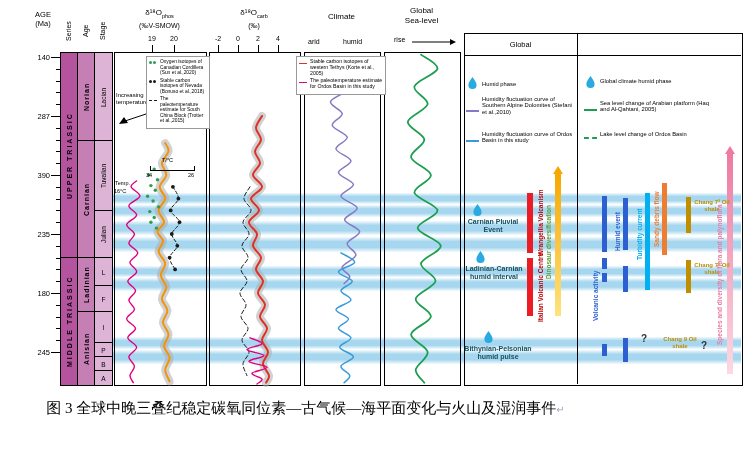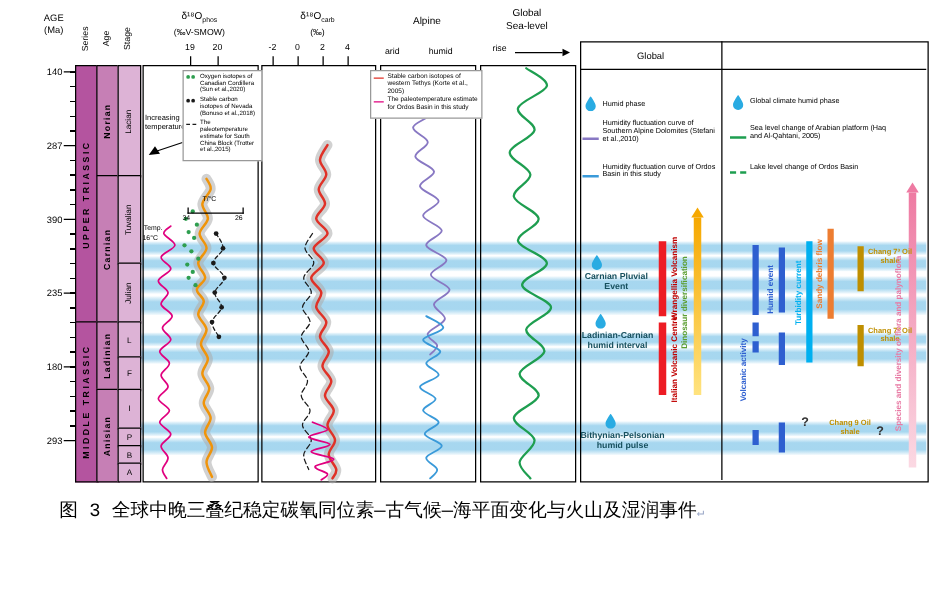--- a/index.html
+++ b/index.html
@@ -27,21 +27,21 @@
 .dot{display:inline-block;width:3px;height:3px;border-radius:50%}
 .lin{display:inline-block;width:8px;height:0}
 .leg{position:absolute;font-size:5.8px;line-height:6.3px;z-index:6}
 .evlabel{position:absolute;font-size:7px;font-weight:bold;color:#17505e;text-align:center;line-height:8px;z-index:5}
 .vlabel{position:absolute;writing-mode:vertical-rl;transform:rotate(180deg);font-size:6.5px;font-weight:bold;white-space:nowrap;display:flex;align-items:center;justify-content:center;z-index:5}
 .bar{position:absolute;z-index:4}
 .qmark{position:absolute;font-size:10px;font-weight:bold;color:#333;z-index:5}
 .olabel{position:abs;position:absolute;font-size:6px;line-height:6.5px;color:#bf8f00;font-weight:bold;text-align:center;z-index:5}
 .ahead{width:0;height:0;border-left:5px solid transparent;border-right:5px solid transparent;border-bottom:8px solid}
 .ashaft{width:6px;margin-left:2px}
-.cap{position:absolute;left:0;width:611px;text-align:center;font-family:Liberation Mono, monospace;font-size:15px;z-index:4}
+.cap{position:absolute;left:0;width:611px;text-align:center;font-family:Liberation Serif, serif;font-size:15px;z-index:4}
 .rmark{color:#9aa7c7;font-size:10px}
 </style>
 </head>
 <body>
 
 <div id="fig">
 
   <div class="band" style="top:193px;height:11px"></div>
   <div class="band" style="top:205px;height:12px"></div>
   <div class="band" style="top:221px;height:14px"></div>
@@ -53,21 +53,21 @@
 
   <div class="abs" style="left:24px;top:10px;width:38px;text-align:center;font-size:7.5px;line-height:9px;z-index:4">
     <div>AGE</div>
     <div>(Ma)</div>
   </div>
   <div class="ticklbl" style="top:53px">140</div>
   <div class="ticklbl" style="top:112px">287</div>
   <div class="ticklbl" style="top:171px">390</div>
   <div class="ticklbl" style="top:230px">235</div>
   <div class="ticklbl" style="top:289px">180</div>
-  <div class="ticklbl" style="top:348px">293</div>
+  <div class="ticklbl" style="top:348px">245</div>
   <div class="mtick" style="top:57px"></div>
   <div class="mtick" style="top:116px"></div>
   <div class="mtick" style="top:175px"></div>
   <div class="mtick" style="top:234px"></div>
   <div class="mtick" style="top:293px"></div>
   <div class="mtick" style="top:352px"></div>
   <div class="abs" style="left:56px;top:57px;width:4px;height:296px;z-index:3;background:repeating-linear-gradient(to bottom,#000 0,#000 1px,transparent 1px,transparent 11.8px)"></div>
 
   <div class="colhdr vt" style="left:60px;top:12px;height:38px">Series</div>
   <div class="colhdr vt" style="left:77px;top:12px;height:38px">Age</div>
@@ -111,21 +111,21 @@
   </div>
   <div class="ptick" style="left:211px;top:35px">-2</div>
   <div class="ptick" style="left:231px;top:35px">0</div>
   <div class="ptick" style="left:251px;top:35px">2</div>
   <div class="ptick" style="left:271px;top:35px">4</div>
   <div class="ptm" style="left:218px"></div>
   <div class="ptm" style="left:238px"></div>
   <div class="ptm" style="left:258px"></div>
   <div class="ptm" style="left:278px"></div>
 
-  <div class="hdr" style="left:304px;top:12px;width:75px">Alpine</div>
+  <div class="hdr" style="left:304px;top:12px;width:75px">Climate</div>
   <div class="abs" style="left:308px;top:38px;font-size:7px;z-index:4">arid</div>
   <div class="abs" style="left:343px;top:38px;font-size:7px;z-index:4">humid</div>
 
   <div class="hdr" style="left:384px;top:6px;width:75px">
     <div>Global</div>
     <div>Sea-level</div>
   </div>
   <div class="abs" style="left:394px;top:36px;font-size:7px;z-index:4">rise</div>
   <svg class="abs" style="left:412px;top:38px;z-index:4" width="44" height="8" viewBox="0 0 44 8">
       <line x1="0" y1="4" x2="38" y2="4" stroke="#000"></line>

